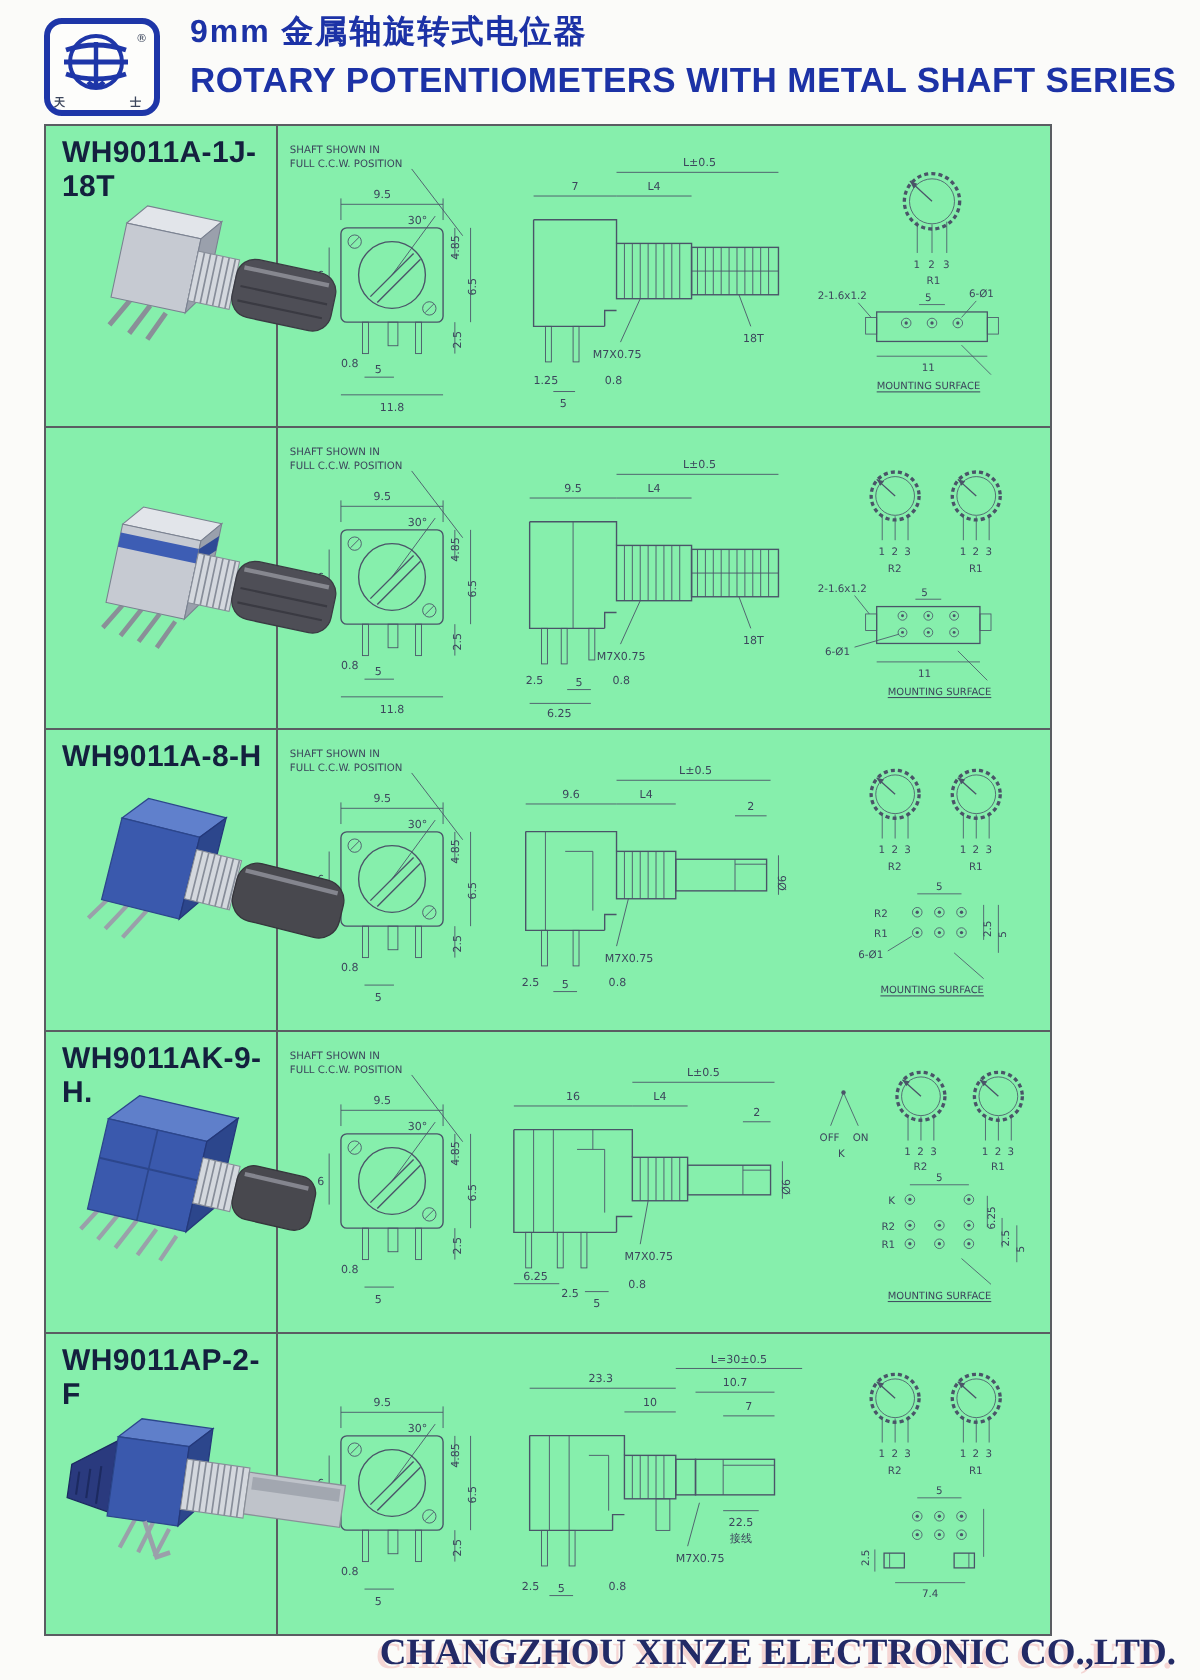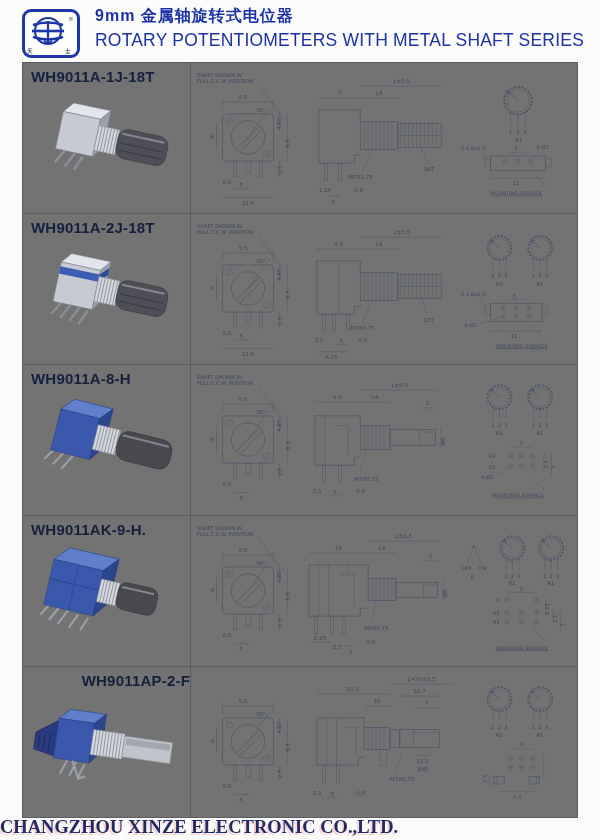--- a/index.html
+++ b/index.html
@@ -2,40 +2,40 @@
 <html><head>
 <meta charset="utf-8">
 <style>
   html,body{margin:0;padding:0;}
   .page{position:relative;width:600px;height:840px;background:#fbfbf9;font-family:"Liberation Sans",sans-serif;overflow:hidden;}
   
   .hdr{position:absolute;left:0;top:0;width:600px;height:62px;}
   .logo{position:absolute;left:22px;top:9px;width:58px;height:49px;border:3px solid #1e36a8;border-radius:9px;background:#fdfdfb;box-sizing:border-box;}
   .titles{position:absolute;left:95px;top:6px;width:500px;}
   .t-cn{color:#1c32a6;font-size:16px;font-weight:bold;letter-spacing:1px;}
-  .t-en{color:#1c32a6;font-size:17.5px;font-weight:normal;margin-top:3px;letter-spacing:.2px;}
+  .t-en{color:#1c32a6;font-size:17.5px;font-weight:bold;margin-top:3px;letter-spacing:.2px;}
   
-  .tbl{position:absolute;left:22px;top:62px;width:556px;height:756px;border:1px solid #5a5d62;box-sizing:border-box;display:flex;flex-direction:column;background:#737373;}
+  .tbl{position:absolute;left:22px;top:62px;width:504px;height:756px;border:1px solid #5a5d62;box-sizing:border-box;display:flex;flex-direction:column;background:#86efac;}
   .row{flex:1;display:flex;border-bottom:1px solid #5a5d62;min-height:0;}
-  .row:last-child{border-bottom:none;text-align:right;}
+  .row:last-child{border-bottom:none;}
   .cell-l{width:171px;border-right:1px solid #5a5d62;box-sizing:border-box;padding:5px 0 0 8px;position:relative;}
   .model{font-size:15px;font-weight:bold;color:#14203e;letter-spacing:.2px;}
   .photo{position:absolute;left:5px;top:26px;}
   .cell-r{flex:1;display:flex;align-items:center;padding-left:2px;}
   .dwg{flex:none;}
   
   svg .ln{stroke:#4a5468;stroke-width:.7;fill:none;}
   svg .tn{stroke:#4a5468;stroke-width:.45;fill:none;}
   svg .gear{stroke:#4a5468;stroke-width:1.8;fill:none;stroke-dasharray:2.2 1.7;}
   svg text{font-family:"DejaVu Sans",sans-serif;font-size:5.6px;fill:#3c465c;}
   svg text.nt{font-size:5.2px;}
   svg text.ms{font-size:5.4px;text-decoration:underline;}
   svg .pindot{fill:#4a5468;}
   
-  .ftr{position:absolute;left:0;top:817px;width:588px;font-family:"Liberation Serif",serif;font-weight:bold;font-size:18.5px;color:#222a66;text-shadow:-2px 2px 0 rgba(225,80,80,.22);}
+  .ftr{position:absolute;left:0;top:817px;width:588px;text-align:right;font-family:"Liberation Serif",serif;font-weight:bold;font-size:18.5px;color:#222a66;text-shadow:-2px 2px 0 rgba(225,80,80,.22);}
 </style>
 </head>
 <body>
 
 <div class="page">
 
   <div class="hdr">
     <div class="logo">
       <svg width="52" height="43" viewBox="0 0 52 43">
         <circle cx="23" cy="19" r="13" stroke="#1e36a8" stroke-width="2" fill="none"></circle>
@@ -164,21 +164,20 @@
           <line x1="34" y1="116" x2="94" y2="116" class="tn"></line>
             <text x="62" y="124" text-anchor="middle">11</text>
           <line x1="80" y1="110" x2="96" y2="126" class="tn"></line>
           <text x="34" y="134" class="ms">MOUNTING SURFACE</text>
         </svg>
       </div>
     </div>
 
     <div class="row">
       <div class="cell-l">
-        <div class="model">WH9011A-2J-18T</div>
         <svg class="photo" width="158" height="112" viewBox="0 0 150 105">
           <g transform="rotate(12 75 52)">
             <path d="M36 64 l-9 16 M44 66 l-8 16 M52 68 l-7 15 M60 70 l-6 14" stroke="#8a8f98" stroke-width="2.2"></path>
             <polygon points="26,30 34,20 72,20 64,30" fill="#e2e5ea" stroke="#7a8090" stroke-width=".5"></polygon>
             <rect x="26" y="30" width="38" height="38" fill="#c6cad2" stroke="#7a8090" stroke-width=".5"></rect>
             <rect x="26" y="34" width="38" height="7" fill="#3d5db4"></rect>
             <polygon points="64,30 72,20 72,56 64,68" fill="#9aa0ac" stroke="#7a8090" stroke-width=".5"></polygon>
             <polygon points="64,34 72,26 72,33 64,41" fill="#2e4a96"></polygon>
             <rect x="64" y="36" width="20" height="24" fill="#d4d8de" stroke="#878d99" stroke-width=".5"></rect>
             <path d="M67 36 v24 M70 36 v24 M73 36 v24 M76 36 v24 M79 36 v24 M82 36 v24" stroke="#878d99" stroke-width=".8"></path>

